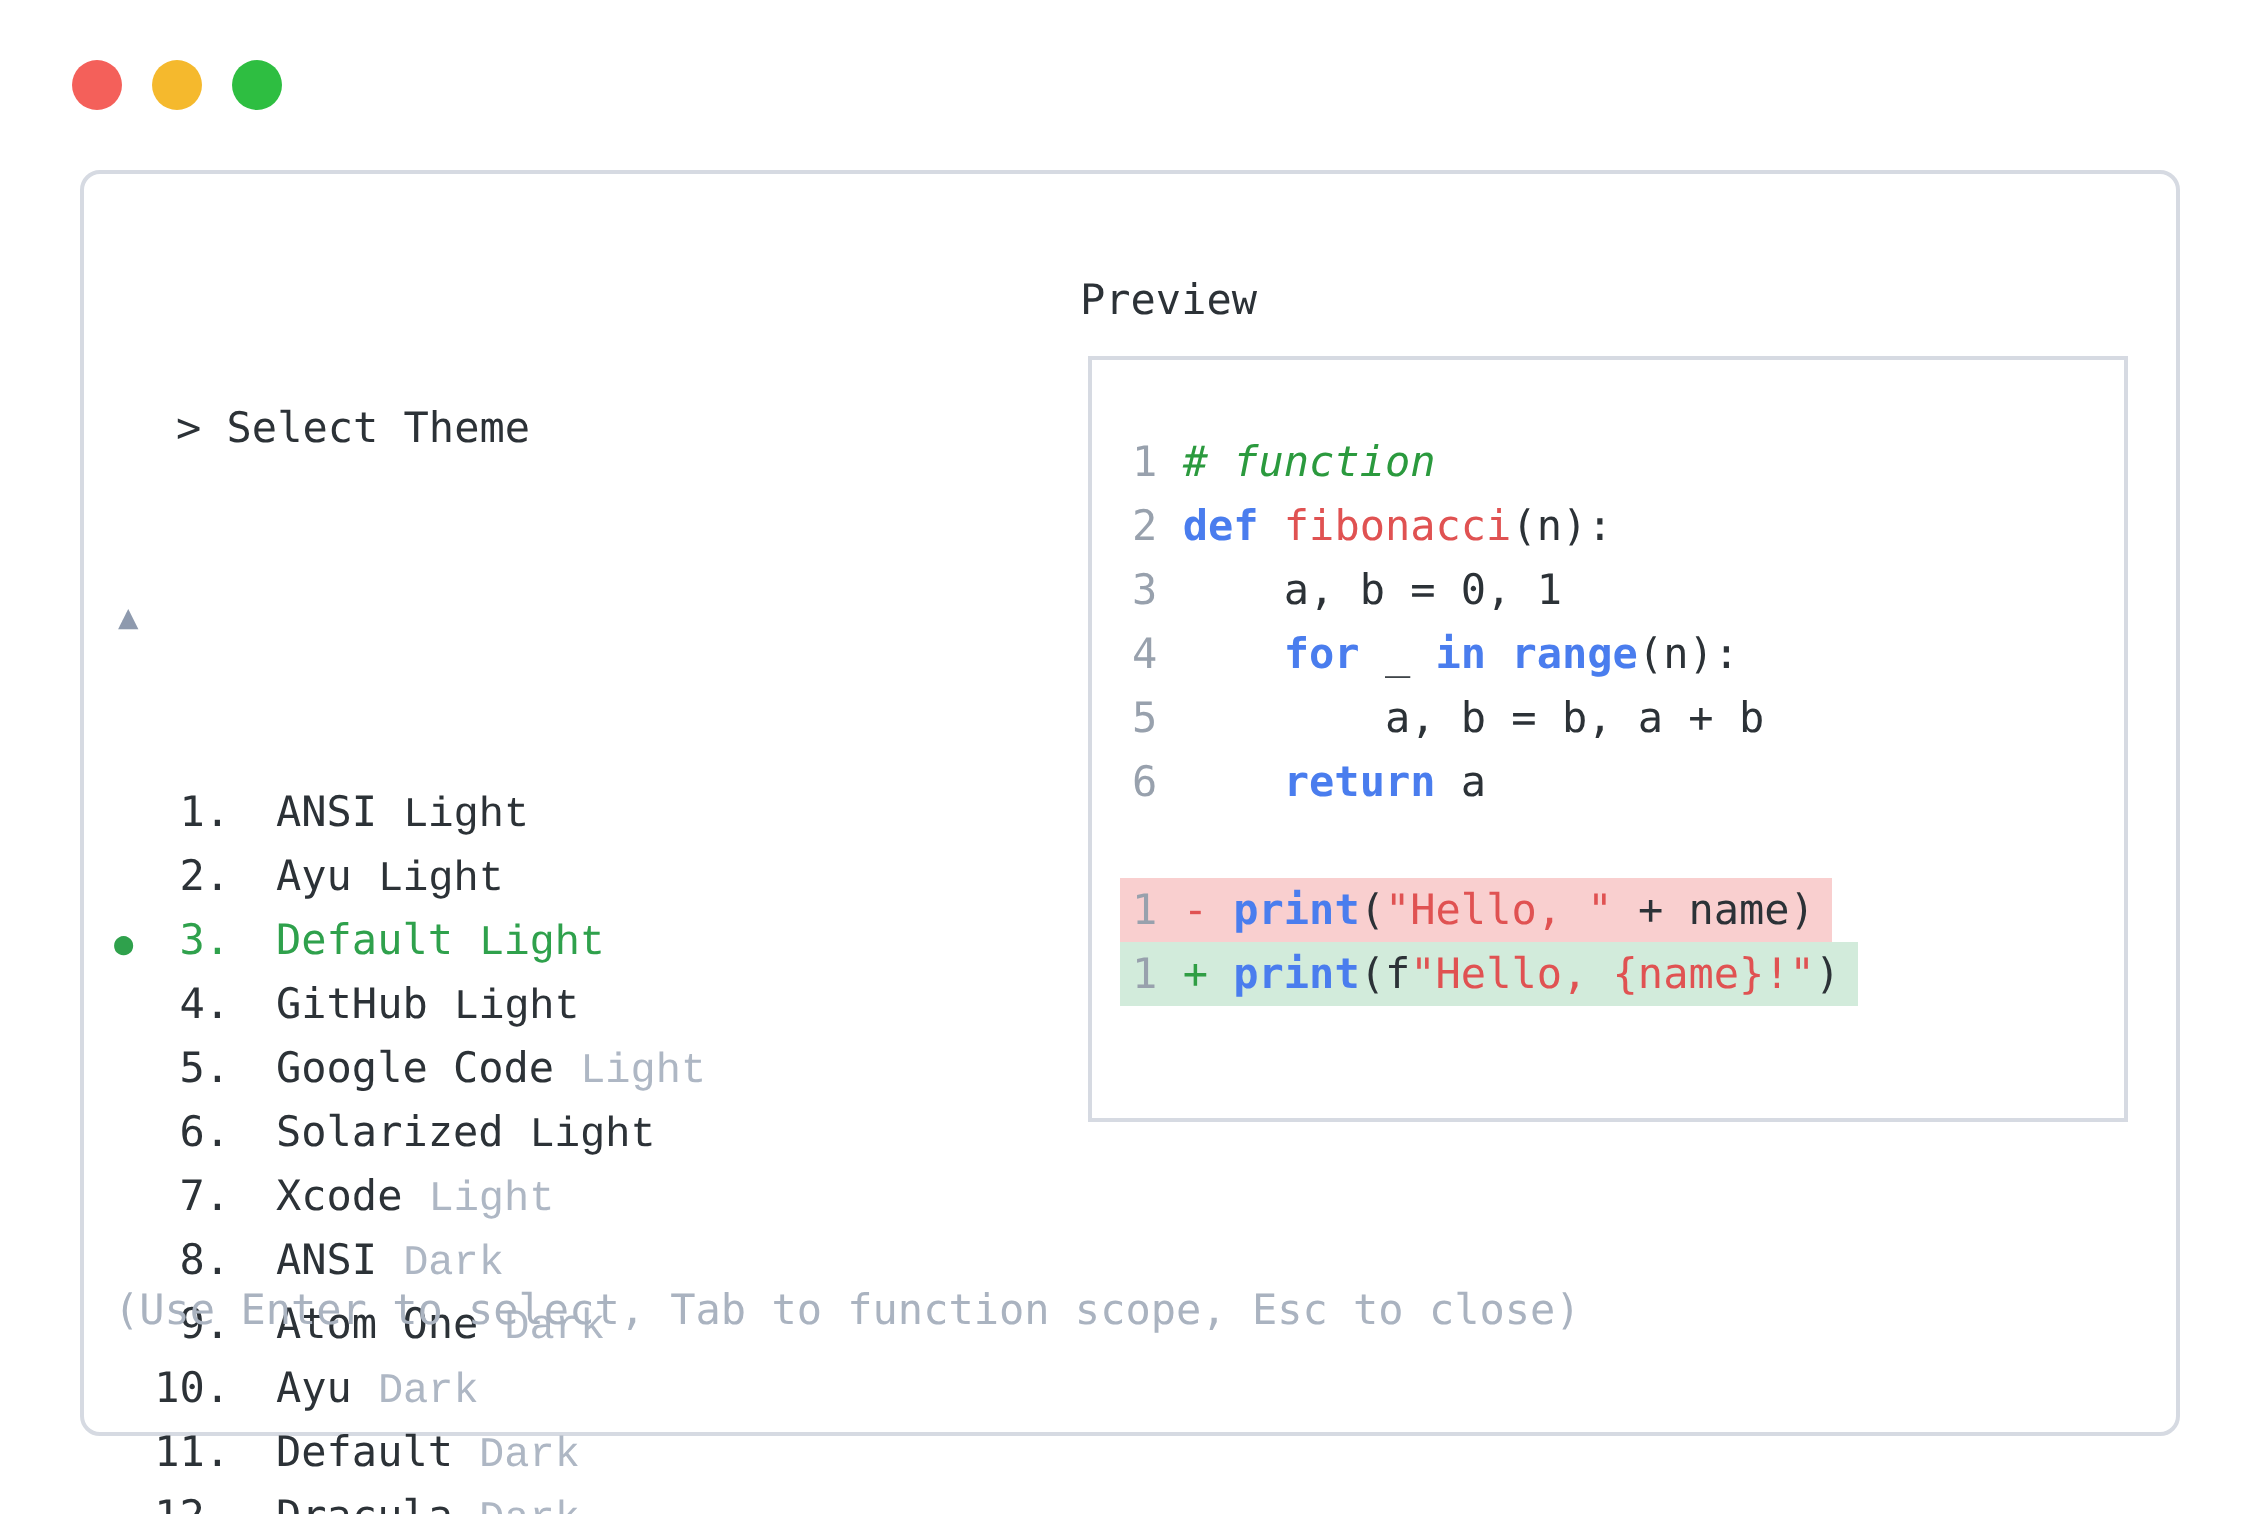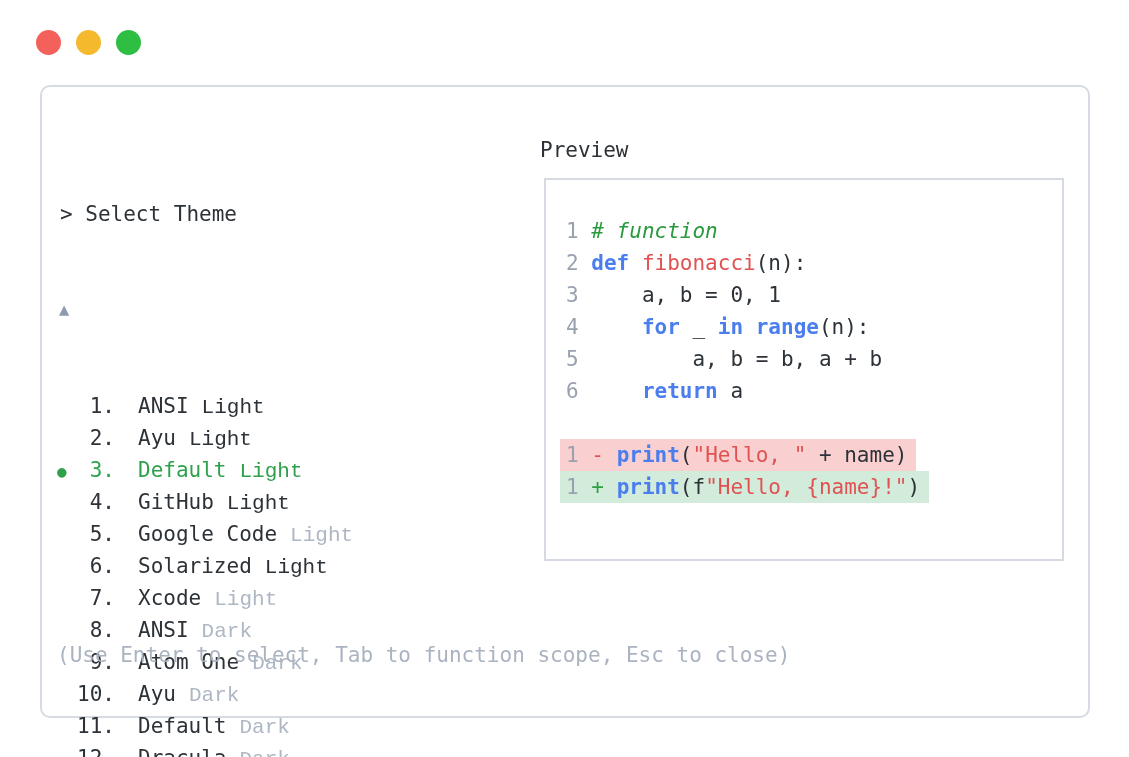--- a/index.html
+++ b/index.html
@@ -17,21 +17,21 @@
   .panel {
     position:absolute; left:40px; top:85px; width:1046px; height:629px;
     border:2px solid var(--border); border-radius:10px; background:#fff;
   }
 
   
   .left-col {
     position:absolute; left:15px; top:47px;
     font-size:21px; line-height:32px; color:var(--text); white-space:pre;
   }
-  .prompt { padding-left:3px; height:32px; }
+  .prompt { padding-left:3px; height:32px;margin-left:28px; }
   .scroll { height:32px; line-height:30px; font-size:17px; padding-left:2px; }
   .scroll-up { color:var(--triangle-up); }
 
   .row { height:32px; display:flex; align-items:baseline; line-height:32px; }
   .bullet { width:20px; font-size:16px; color:var(--selected); }
   .num { display:inline-block; width:38px; text-align:right; }
   .iname { margin-left:23px; }
   .variant { margin-left:13px;font-family:Liberation Mono, monospace; }
   .variant.muted { color:var(--muted); }
   .row.selected .num, .row.selected .iname, .row.selected .variant { color:var(--selected); }

